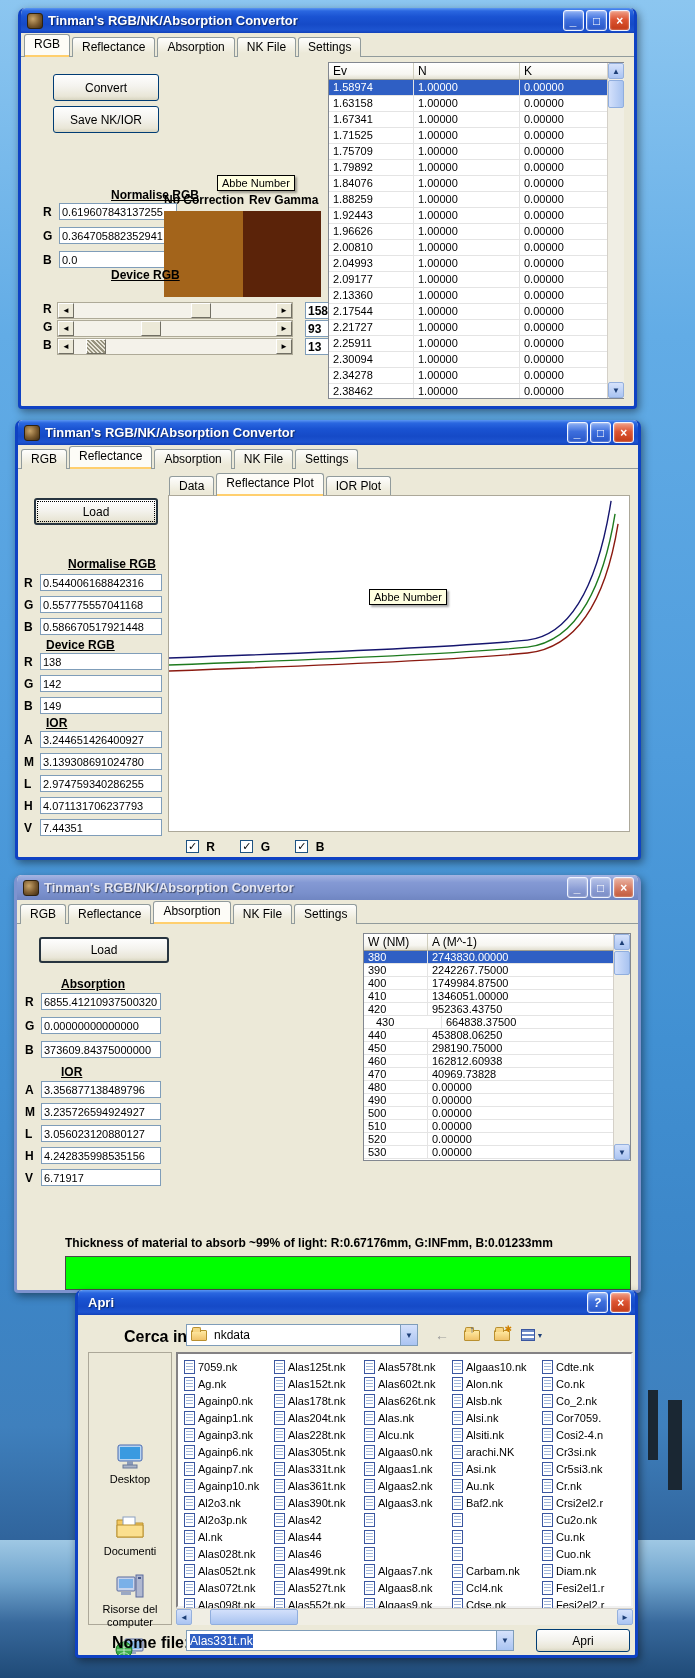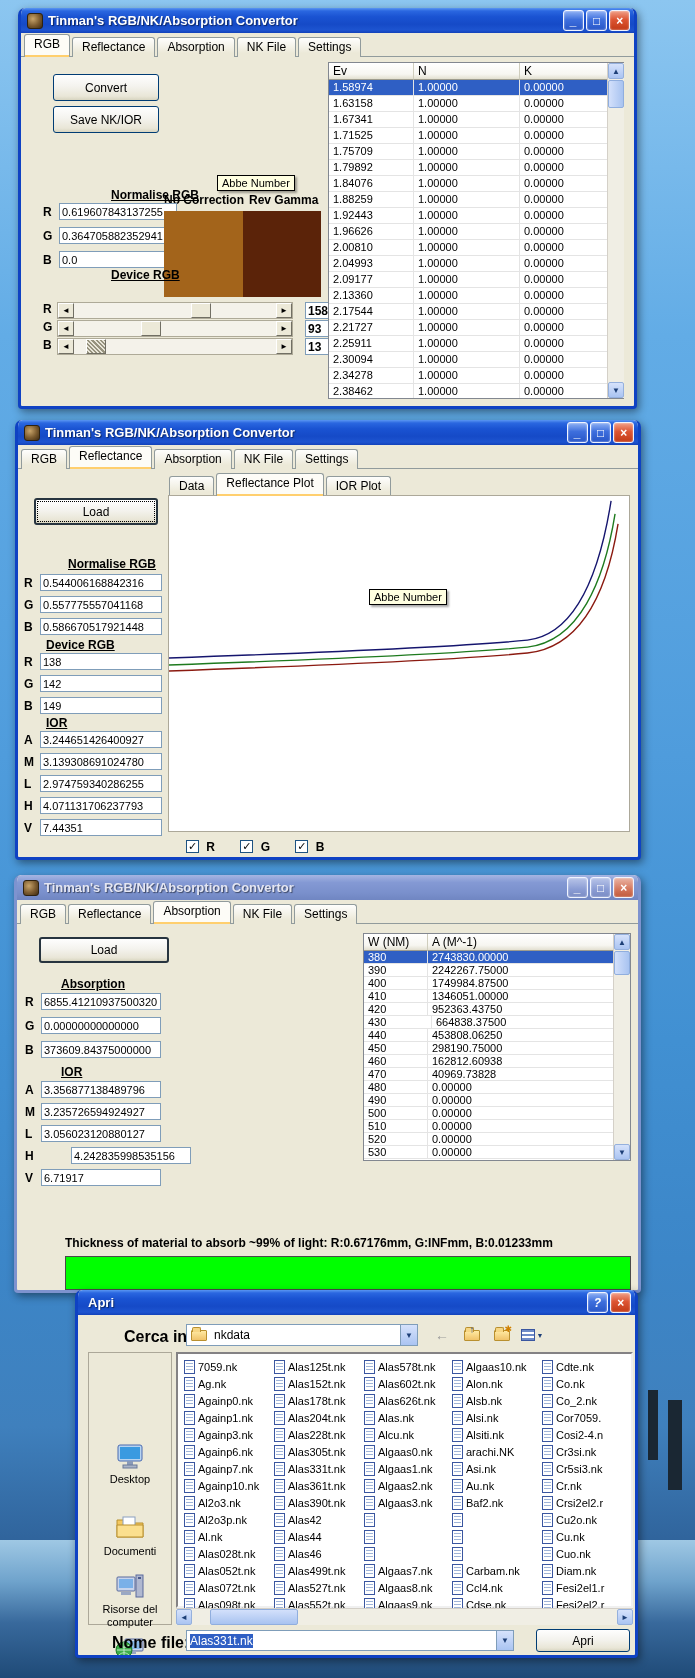--- a/index.html
+++ b/index.html
@@ -514,21 +514,21 @@
   <div class="frow" style="left:8px;top:228px;">
     <span class="flabel">M</span>
     <input class="txt" style="width: 120px;" value="3.235726594924927">
   </div>
   <div class="frow" style="left:8px;top:250px;">
     <span class="flabel">L</span>
     <input class="txt" style="width: 120px;" value="3.056023120880127">
   </div>
   <div class="frow" style="left:8px;top:272px;">
     <span class="flabel">H</span>
-    <input class="txt" style="width: 120px; margin-left: 30px;" value="4.242835998535156">
+    <input class="txt" style="width: 120px;" value="4.242835998535156">
   </div>
   <div class="frow" style="left:8px;top:294px;">
     <span class="flabel">V</span>
     <input class="txt" style="width: 120px;" value="6.71917">
   </div>
 
   <div class="listview" style="left:346px;top:58px;width:268px;height:228px;">
     <div class="lv-head">
       <span class="lv-hcell" style="width:64px;">W (NM)</span>
       <span class="lv-hcell" style="flex:1;">A (M^-1)</span>
@@ -554,21 +554,21 @@
           <span class="lv-cell" style="width:64px;padding:0 4px;">410</span>
           <span class="lv-cell" style="flex:1;border-right:none;padding:0 4px;">1346051.00000</span>
         </div>
 
         <div class="lv-row" style="height:13px;">
           <span class="lv-cell" style="width:64px;padding:0 4px;">420</span>
           <span class="lv-cell" style="flex:1;border-right:none;padding:0 4px;">952363.43750</span>
         </div>
 
         <div class="lv-row" style="height:13px;">
-          <span class="lv-cell" style="width:68px;padding:0 4px;">430</span>
+          <span class="lv-cell" style="width:78px;padding:0 12px;">430</span>
           <span class="lv-cell" style="flex:1;border-right:none;padding:0 4px;">664838.37500</span>
         </div>
 
         <div class="lv-row" style="height:13px;">
           <span class="lv-cell" style="width:64px;padding:0 4px;">440</span>
           <span class="lv-cell" style="flex:1;border-right:none;padding:0 4px;">453808.06250</span>
         </div>
 
         <div class="lv-row" style="height:13px;">
           <span class="lv-cell" style="width:64px;padding:0 4px;">450</span>

